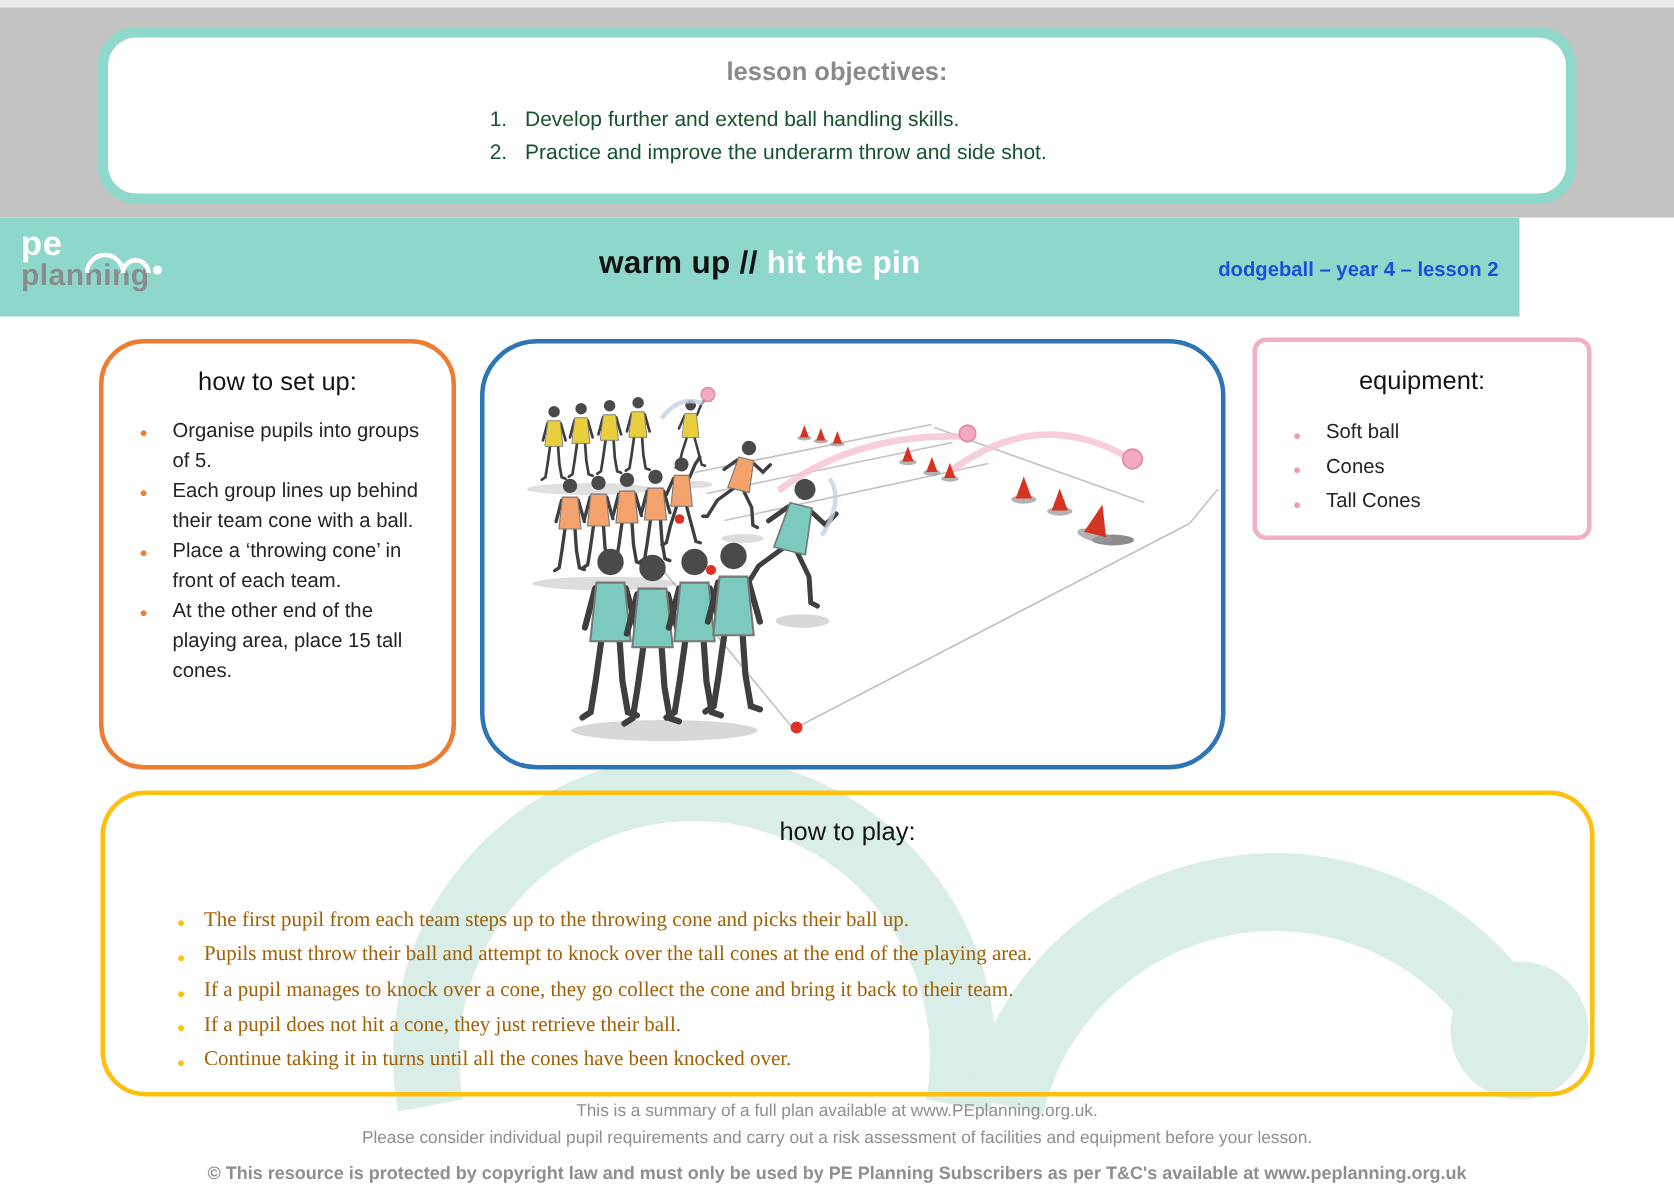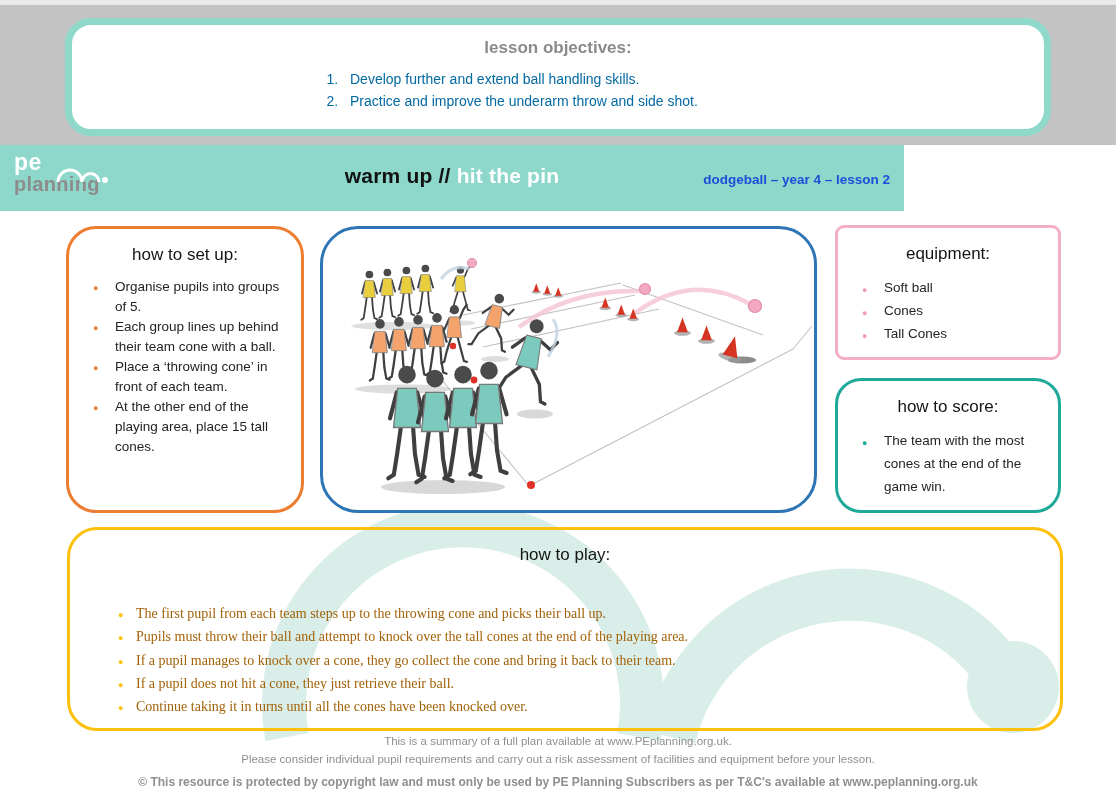--- a/index.html
+++ b/index.html
@@ -5,23 +5,23 @@
   html,body{margin:0;padding:0;background:#fff;}
   #page{position:relative;width:1116px;height:791px;background:#ffffff;overflow:hidden;
         font-family:"Liberation Sans","DejaVu Sans",sans-serif;}
   
   .strip-top{position:absolute;left:0;top:0;width:1116px;height:5px;background:#e9e9e9;}
   .gray-band{position:absolute;left:0;top:5px;width:1116px;height:140px;background:#c4c3c3;}
   .objectives-box{position:absolute;left:65px;top:13px;width:986px;height:118px;box-sizing:border-box;
       background:#ffffff;border:7px solid #8fd9cb;border-radius:26px;}
   .objectives-title{margin-top:13px;text-align:center;font-size:17px;font-weight:bold;color:#8a8a8a;}
   .objectives-list{margin:10px 0 0 250px;padding-left:20px;list-style:decimal outside;}
-  .objectives-list li{font-size:14px;color:#0369a1;line-height:22px;padding-left:8px;}
-  
-  .banner{position:absolute;left:0;top:145px;width:904px;height:66px;background:#8dd7cb;}
+  .objectives-list li{font-size:14px;color:#14532d;line-height:22px;padding-left:8px;}
+  
+  .banner{position:absolute;left:0;top:145px;width:1013px;height:66px;background:#8dd7cb;}
   .logo{position:absolute;left:14px;top:6px;width:130px;height:54px;}
   .logo-pe{font-size:23px;font-weight:bold;color:#ffffff;line-height:22px;letter-spacing:.5px;}
   .logo-planning{font-size:20px;font-weight:bold;color:#8c8c8c;line-height:20px;margin-top:1px;letter-spacing:.3px;}
   .logo-bounce{position:absolute;left:42px;top:10px;}
   .banner-title{position:absolute;left:0;top:19px;width:100%;text-align:center;
       font-size:21px;font-weight:bold;color:#121212;letter-spacing:.2px;}
   .banner-title .wt{color:#ffffff;}
   .banner-meta{position:absolute;right:14px;top:27px;font-size:13.5px;font-weight:bold;color:#1d4ed8;}
   
   .ibox{position:absolute;box-sizing:border-box;background:#ffffff;z-index:1;}
@@ -215,26 +215,20 @@
 
   <div class="ibox equipment-box">
     <h2>equipment:</h2>
     <ul class="blist">
       <li>Soft ball</li>
       <li>Cones</li>
       <li>Tall Cones</li>
     </ul>
   </div>
 
-  <div class="ibox score-box">
-    <h2>how to score:</h2>
-    <ul class="blist">
-      <li>The team with the most cones at the end of the game win.</li>
-    </ul>
-  </div>
 
   <div class="ibox play-box" style="background:transparent;">
     <h2>how to play:</h2>
     <ul class="blist">
       <li>The first pupil from each team steps up to the throwing cone and picks their ball up.</li>
       <li>Pupils must throw their ball and attempt to knock over the tall cones at the end of the playing area.</li>
       <li>If a pupil manages to knock over a cone, they go collect the cone and bring it back to their team.</li>
       <li>If a pupil does not hit a cone, they just retrieve their ball.</li>
       <li>Continue taking it in turns until all the cones have been knocked over.</li>
     </ul>

